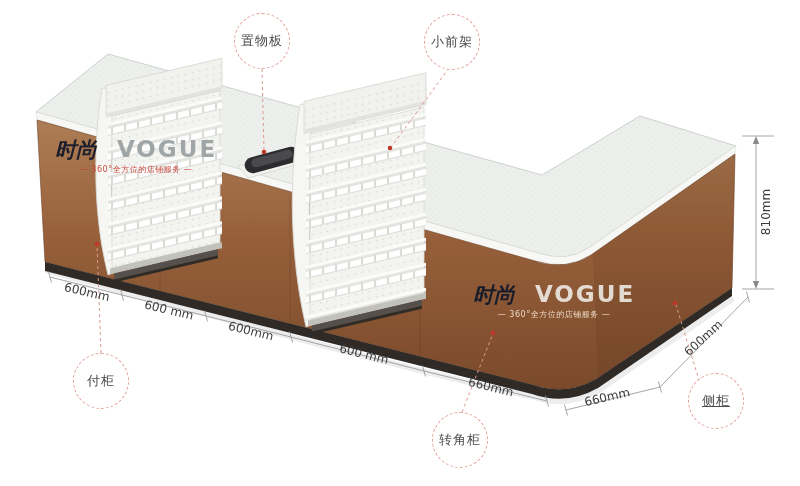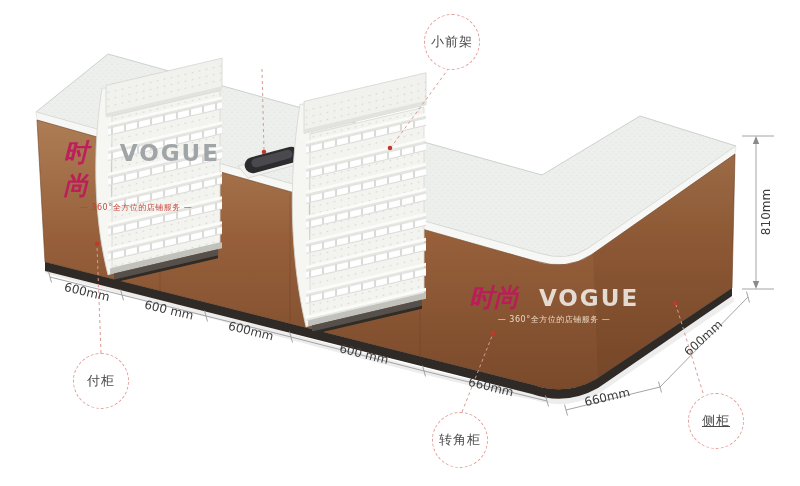--- a/index.html
+++ b/index.html
@@ -9,27 +9,27 @@
   svg text{font-family:"DejaVu Sans","Liberation Sans",sans-serif;}
   .dim{font-size:12px;fill:#3c3c3c;}
 
   .callout{position:absolute;width:56px;height:56px;border:1px dashed #e49c94;border-radius:50%;
     background:#ffffff;display:flex;align-items:center;justify-content:center;
     font-size:13px;color:#4a4a4a;letter-spacing:1px;box-sizing:border-box;text-align:center;line-height:1.1;}
   .co-shelfboard{left:234px;top:13px;}
   .co-frontrack{left:424px;top:14px;}
   .co-paycounter{left:73px;top:353px;text-align:right;}
   .co-cornercounter{left:432px;top:412px;}
-  .co-sidecounter{left:688px;top:393px;text-decoration:underline;}
+  .co-sidecounter{left:688px;top:373px;text-decoration:underline;}
 
   .wm{position:absolute;text-align:center;opacity:.92;pointer-events:none;}
   .wm1{left:52px;top:136px;width:168px;}
   .wm2{left:468px;top:281px;width:172px;}
   .wm-row{display:flex;align-items:baseline;justify-content:center;gap:4px;}
-  .wm-cn{color:#be185d;font-size:25px;font-weight:bold;font-style:italic;font-family:Liberation Mono, monospace;}
+  .wm-cn{color:#0f172a;font-size:21px;font-weight:bold;font-style:italic;font-family:Liberation Mono, monospace;}
   .wm-en{color:#9aa0a2;font-size:23px;font-weight:bold;letter-spacing:2px;margin-left:16px;}
   .wm-tag{font-size:8px;color:#c53a2e;letter-spacing:.5px;margin-top:0;white-space:nowrap;}
   .wm2 .wm-en{color:#ece7e0;}
   .wm2 .wm-tag{color:#f2e3cf;}
 </style>
 </head>
 <body>
 
 <div class="stage">
 
@@ -164,20 +164,23 @@
 </div>
 
 <div class="wm wm2">
   <div class="wm-row">
     <span class="wm-cn">时尚</span>
     <span class="wm-en">VOGUE</span>
   </div>
   <div class="wm-tag">— 360°全方位的店铺服务 —</div>
 </div>
 
+<div class="callout co-shelfboard">
+  <span>置物板</span>
+</div>
 <div class="callout co-frontrack">
   <span>小前架</span>
 </div>
 <div class="callout co-paycounter">
   <span>付柜</span>
 </div>
 <div class="callout co-cornercounter">
   <span>转角柜</span>
 </div>
 <div class="callout co-sidecounter">

